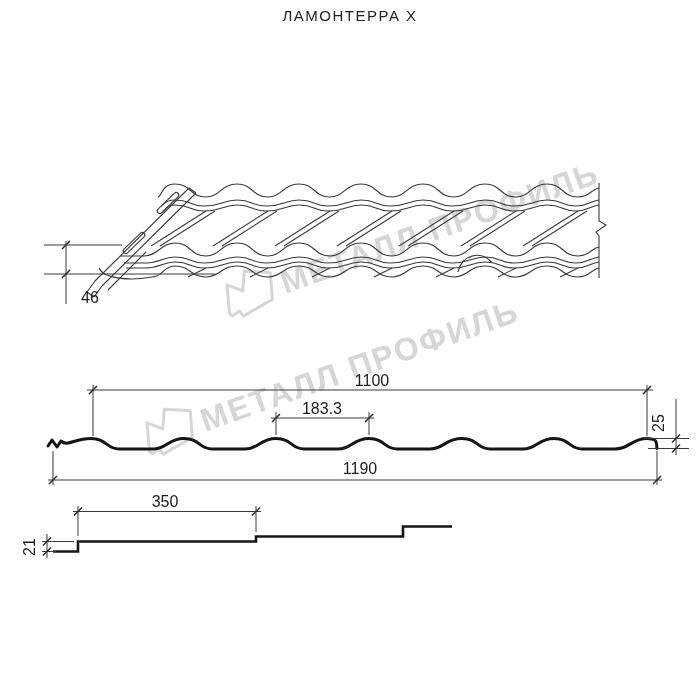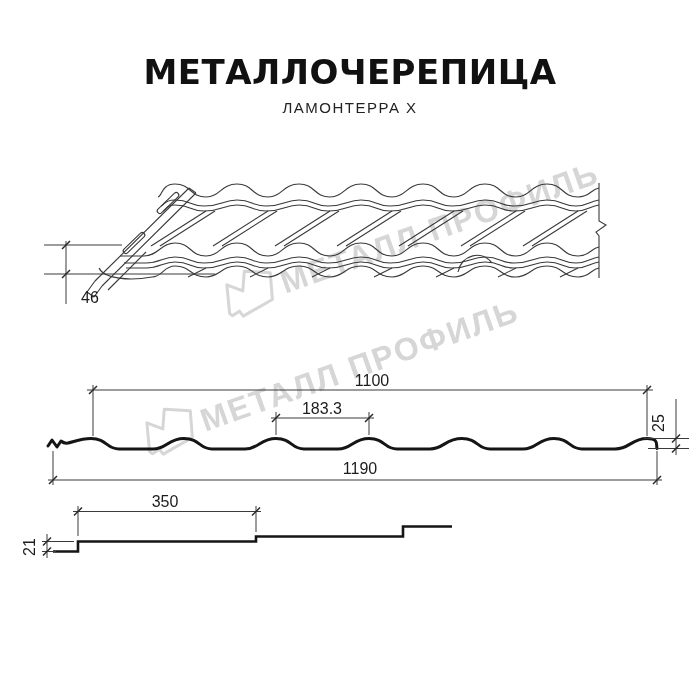--- a/index.html
+++ b/index.html
@@ -19,21 +19,20 @@
   .wmtext{font-family:"Liberation Sans",sans-serif;font-size:32px;font-weight:700;
           letter-spacing:2px;fill:#d6d6d6;}
   .wmlogo{stroke:#d6d6d6;stroke-width:3;fill:none;stroke-linejoin:round;}
 </style>
 </head>
 <body>
 
 <div class="page">
 
   <div class="titleblock">
-    <h1 class="title">МЕТАЛЛОЧЕРЕПИЦА</h1>
     <div class="subtitle">ЛАМОНТЕРРА Х</div>
   </div>
 
   <svg width="700" height="700" viewBox="0 0 700 700">
 
     <g transform="translate(228,312) rotate(-19.5)">
       <path class="wmlogo" d="M 1,2 L 8,-26 L 21,-15 L 29,-33 L 53,-23 L 46,3 L 13,9 L 11,3 L 3,5 Z"></path>
       <text class="wmtext" x="60" y="2">МЕТАЛЛ ПРОФИЛЬ</text>
     </g>
     <g transform="translate(148,450) rotate(-19.5)">

